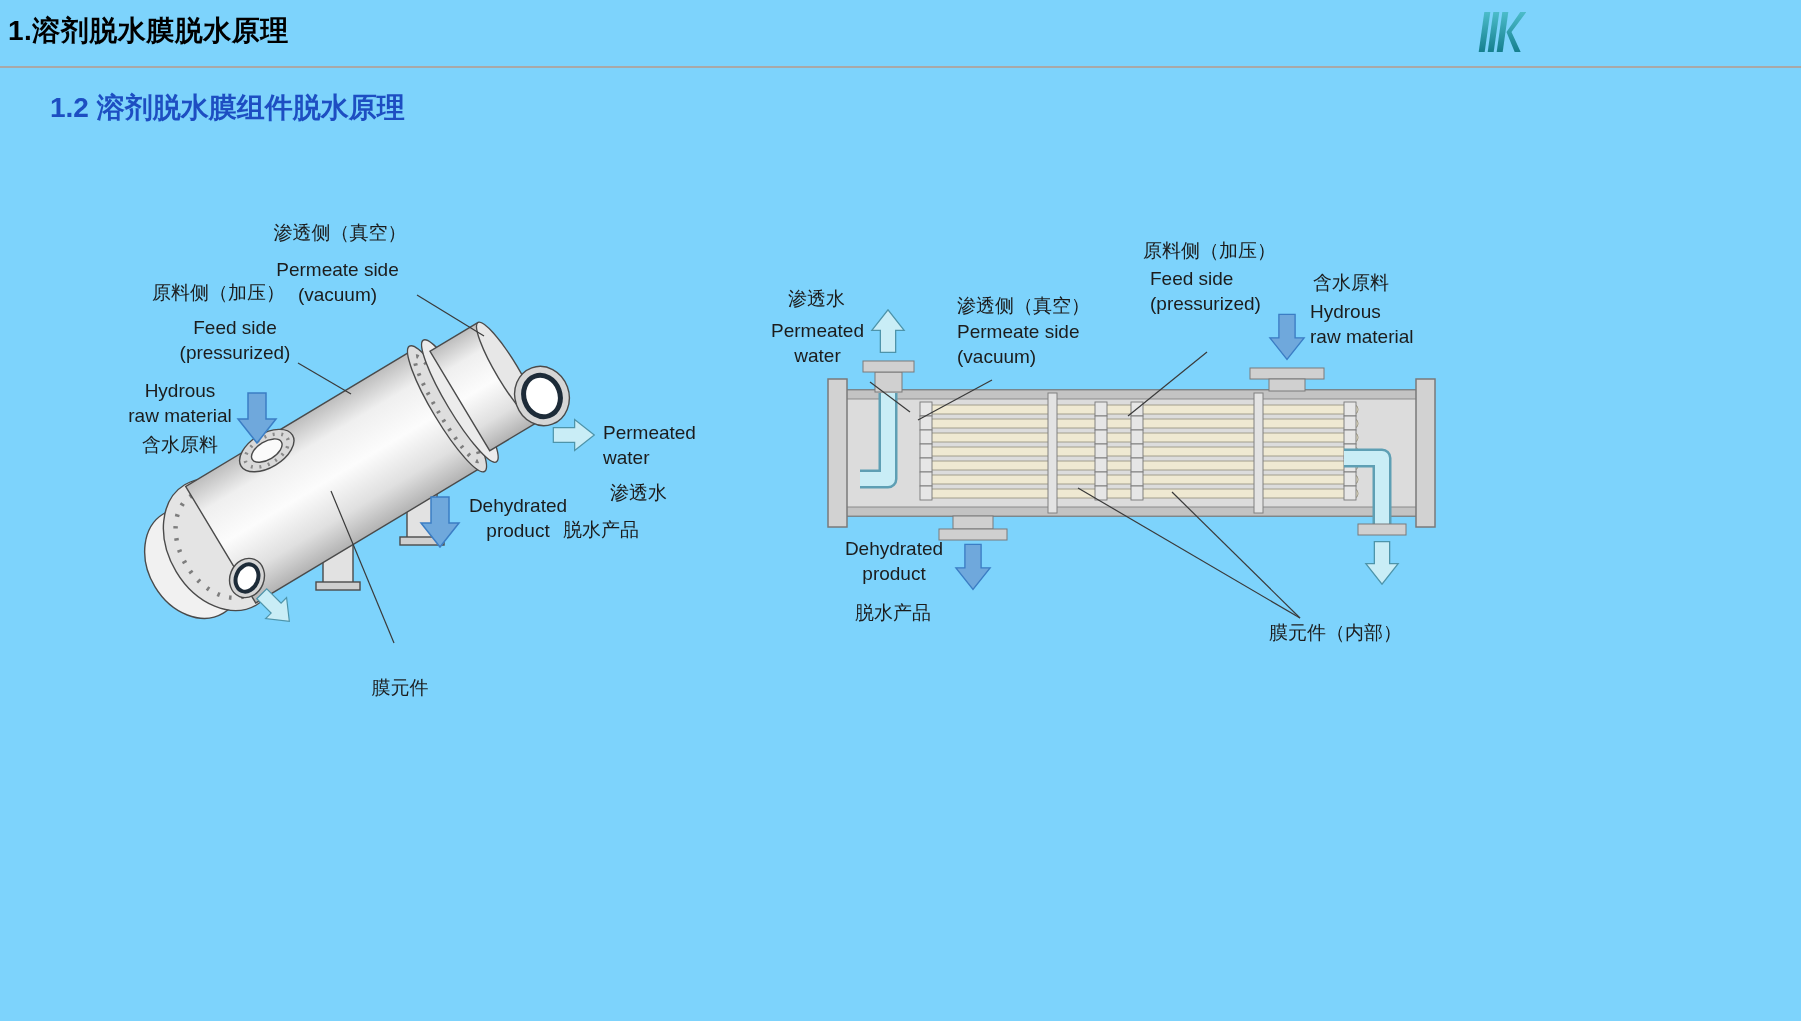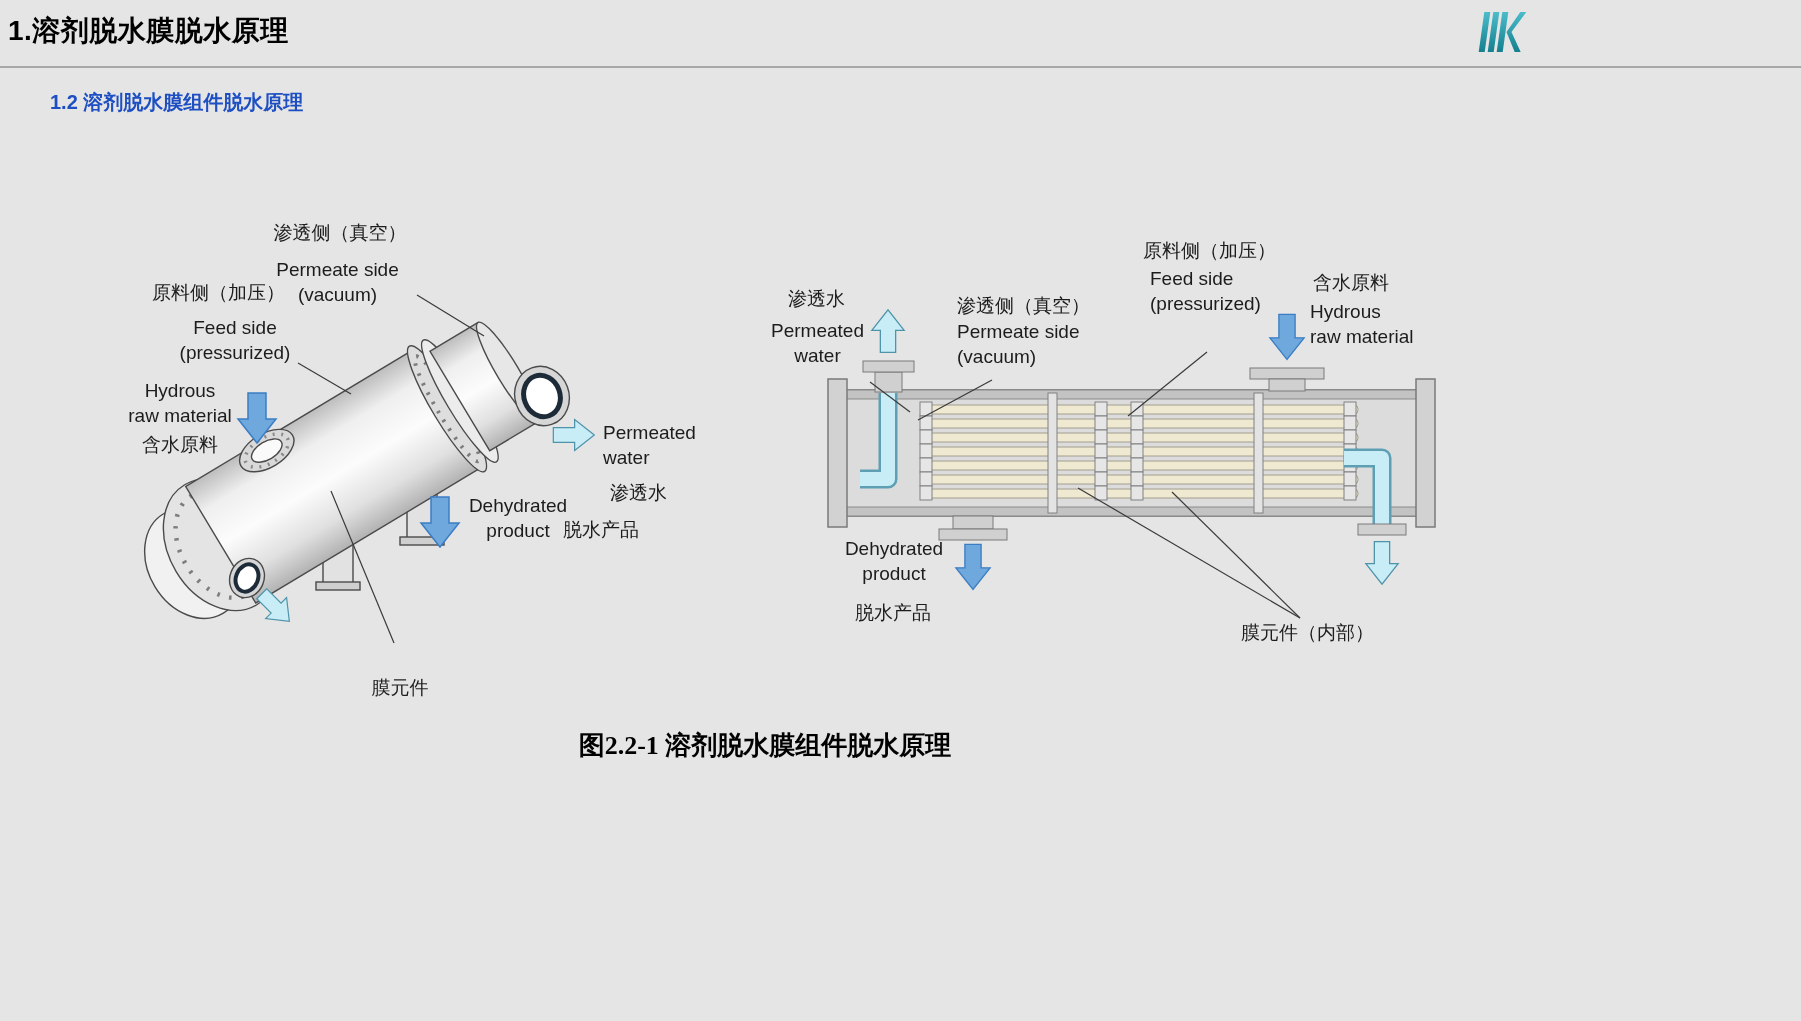--- a/index.html
+++ b/index.html
@@ -1,29 +1,29 @@
 <!DOCTYPE html>
 <html style="--accent-blue: #1d4ec2; --logo-teal: #2aa0b2; --arrow-blue: #6fa8dc; --arrow-cyan: #c9edf6; --tube-cream: #efe9d2;"><head>
 <meta charset="utf-8">
 <style>
   * { margin:0; padding:0; box-sizing:border-box; }
   html,body { background:#ffffff; }
   .page {
-    position:relative; width:1801px; height:1021px; background:#e5e5e5;
+    position:relative; width:1801px; height:1021px; background:#7dd3fc;
     overflow:hidden; font-family:"Liberation Sans", sans-serif; color:#111;
   }
   .page-title {
     position:absolute; left:8px; top:12px;
     font-size:28px; font-weight:700; color:#000; letter-spacing:0.5px;
   }
   .logo { position:absolute; left:1476px; top:7px; width:50px; height:50px; }
   .divider { position:absolute; left:0; top:66px; width:1801px; height:0; border-top:2px solid #a8a8a8; }
   .section-heading {
     position:absolute; left:50px; top:89px;
-    font-size:20px; font-weight:700; color:var(--accent-blue);
+    font-size:28px; font-weight:700; color:var(--accent-blue);
   }
   .diagram { position:absolute; }
   .diagram-left  { left:95px;  top:195px; width:640px; height:510px; }
   .diagram-right { left:760px; top:230px; width:730px; height:430px; }
   .diagram > svg { position:absolute; left:0; top:0; }
   .lbl {
     position:absolute; font-size:19px; line-height:1.32; color:#1c1c1c;
     white-space:pre-line;
   }
   .lbl.center { text-align:center; }
@@ -232,18 +232,17 @@
 (vacuum)</div>
     <div class="lbl" style="left:383px; top:8px;">原料侧（加压）</div>
     <div class="lbl" style="left:390px; top:36px;">Feed side
 (pressurized)</div>
     <div class="lbl" style="left:553px; top:40px;">含水原料</div>
     <div class="lbl" style="left:550px; top:69px;">Hydrous
 raw material</div>
     <div class="lbl center" style="left:75px;  top:306px; width:118px;">Dehydrated
 product</div>
     <div class="lbl" style="left:95px;  top:370px;">脱水产品</div>
-    <div class="lbl" style="left:481px; top:390px;">膜元件（内部）</div>
+    <div class="lbl" style="left:509px; top:390px;">膜元件（内部）</div>
   </div>
 
-  <div class="caption">图2.2-1 溶剂脱水膜组件脱水原理</div>
 
 </div>
 
 </body></html>

